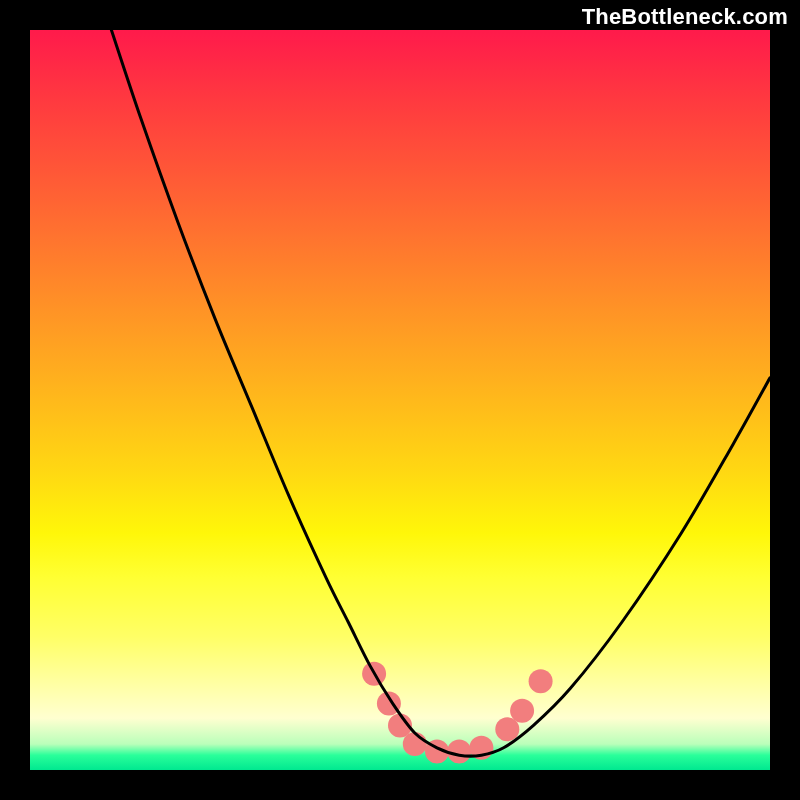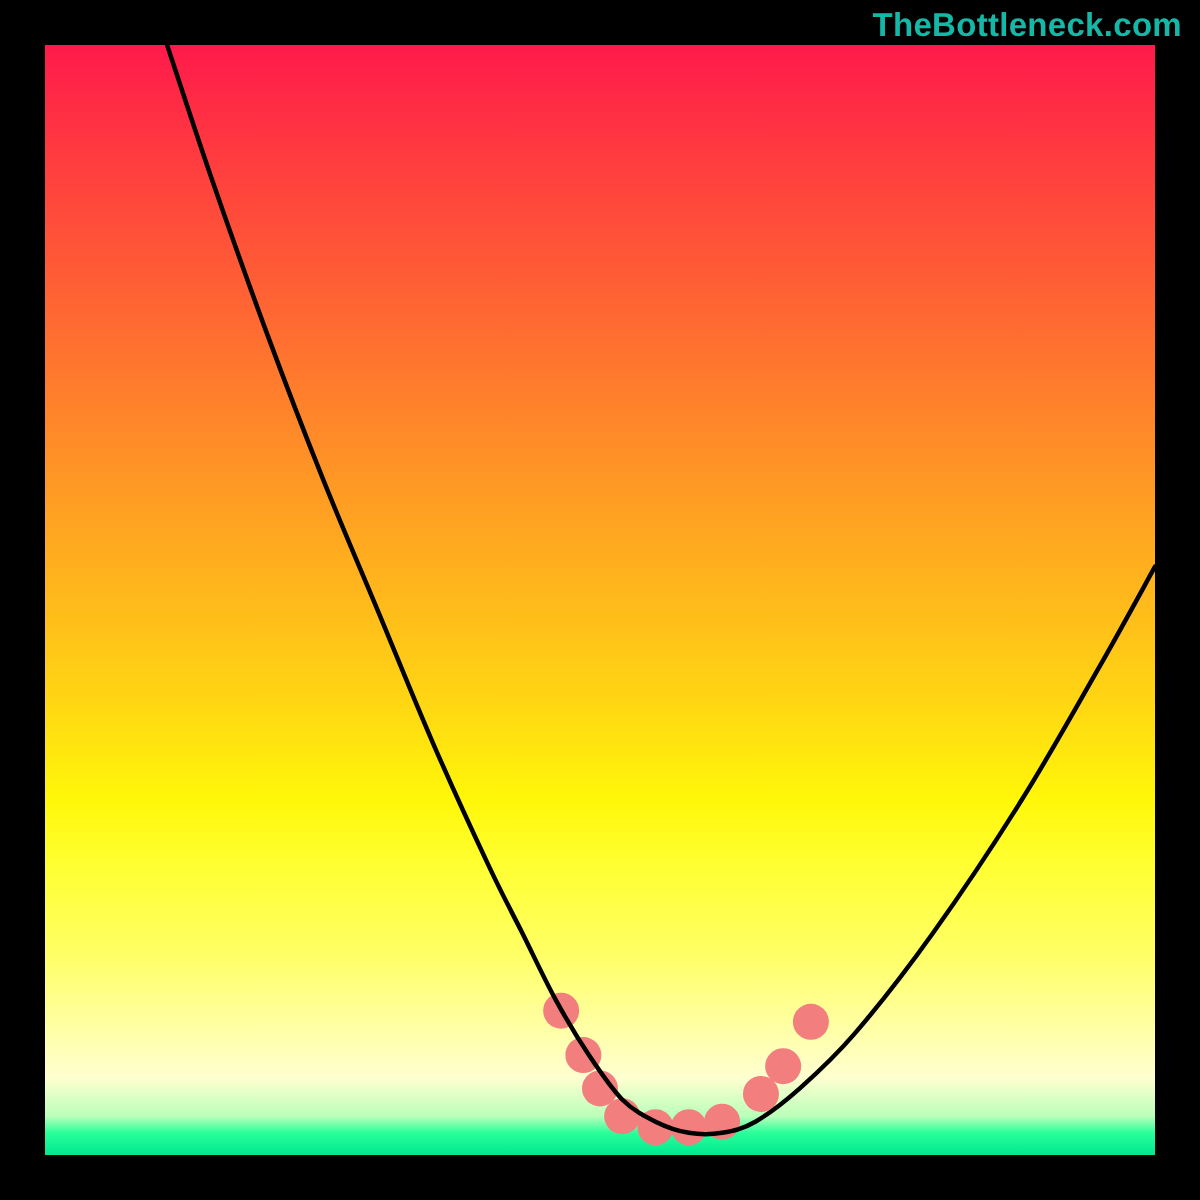--- a/index.html
+++ b/index.html
@@ -45,21 +45,21 @@
       #ffffd0 93%,
       #baffba 96.5%,
       #2aff9a 98%,
       #00e890 100%
     );
   }
   .watermark {
     position: absolute;
     top: 4px;
     right: 12px;
-    color: #14b8a6;
+    color: #ffffff;
     font-size: 22px;
     font-weight: 600;
     letter-spacing: 0.2px;
     user-select: none;
   }
   svg.curve {
     position: absolute;
     inset: 0;
   }
 </style>

